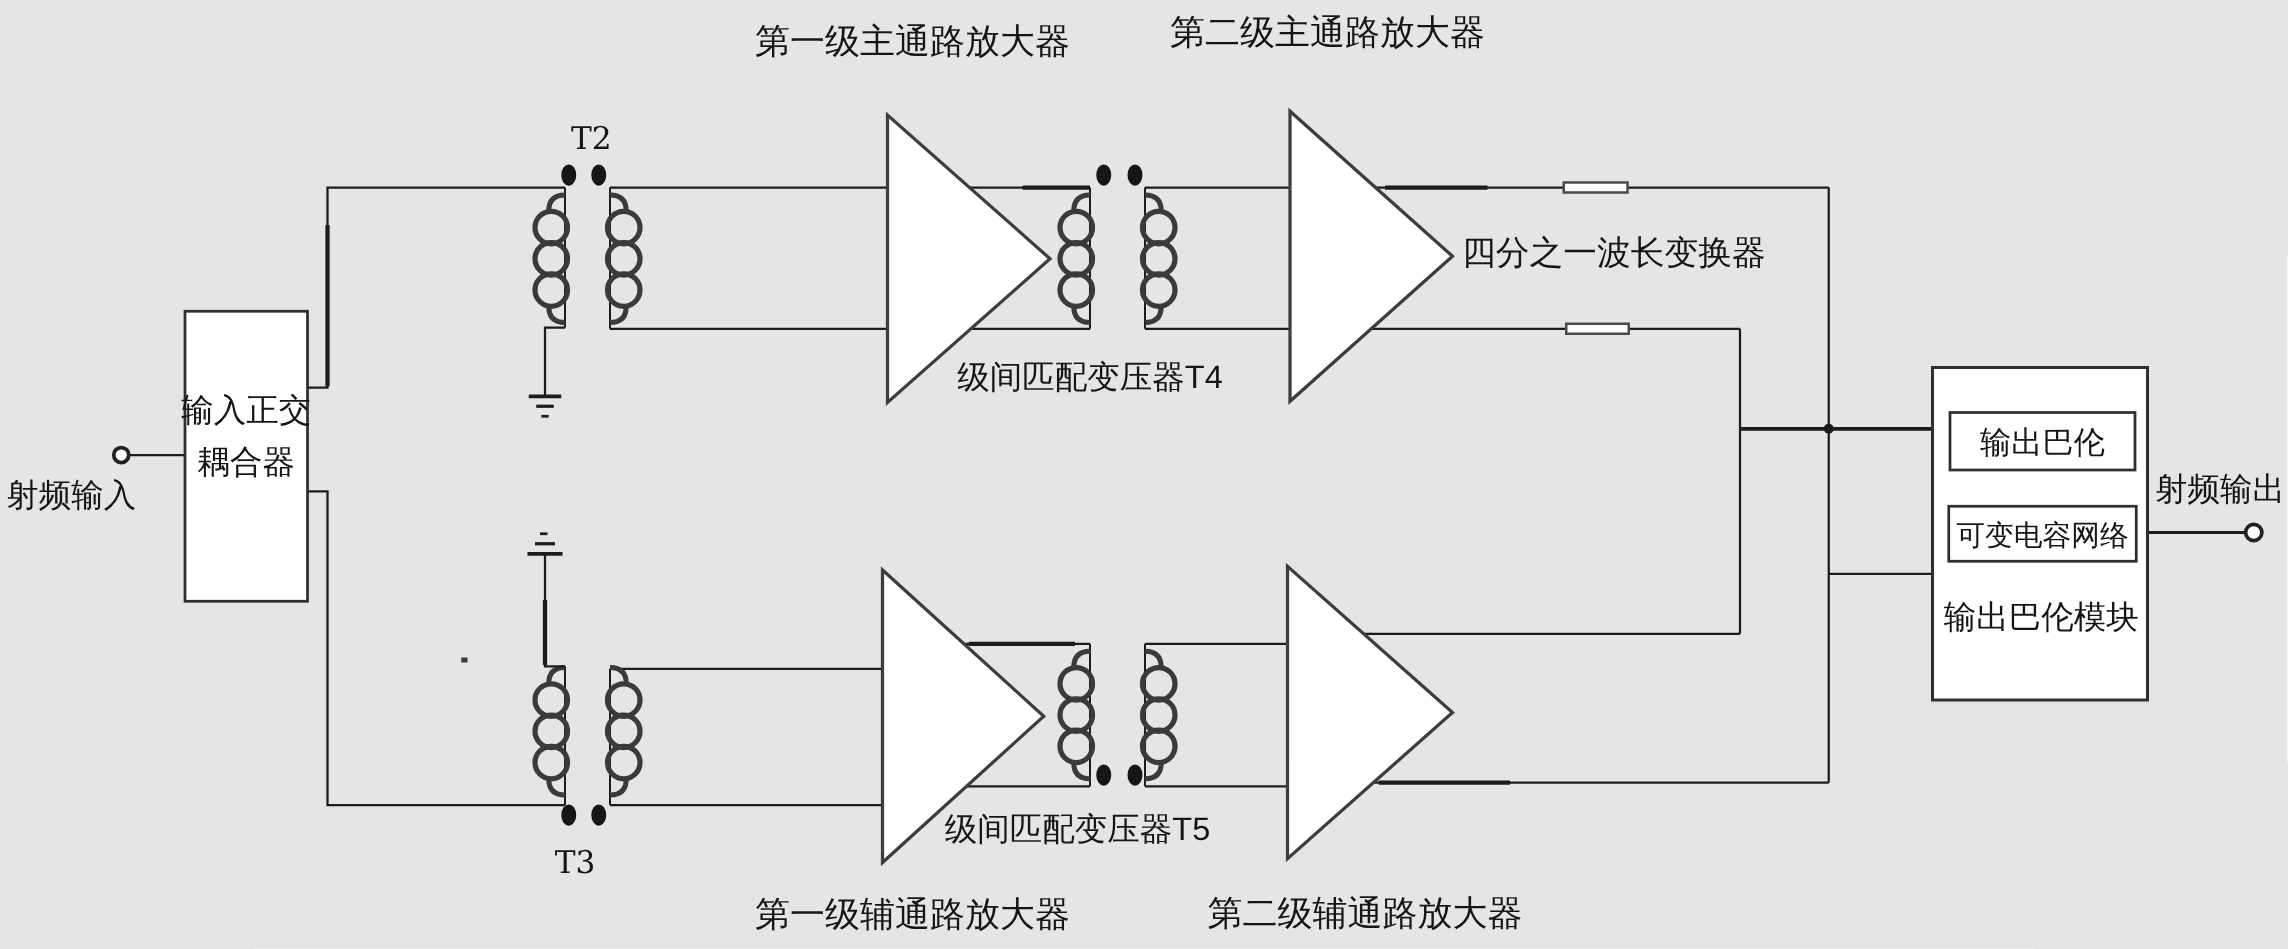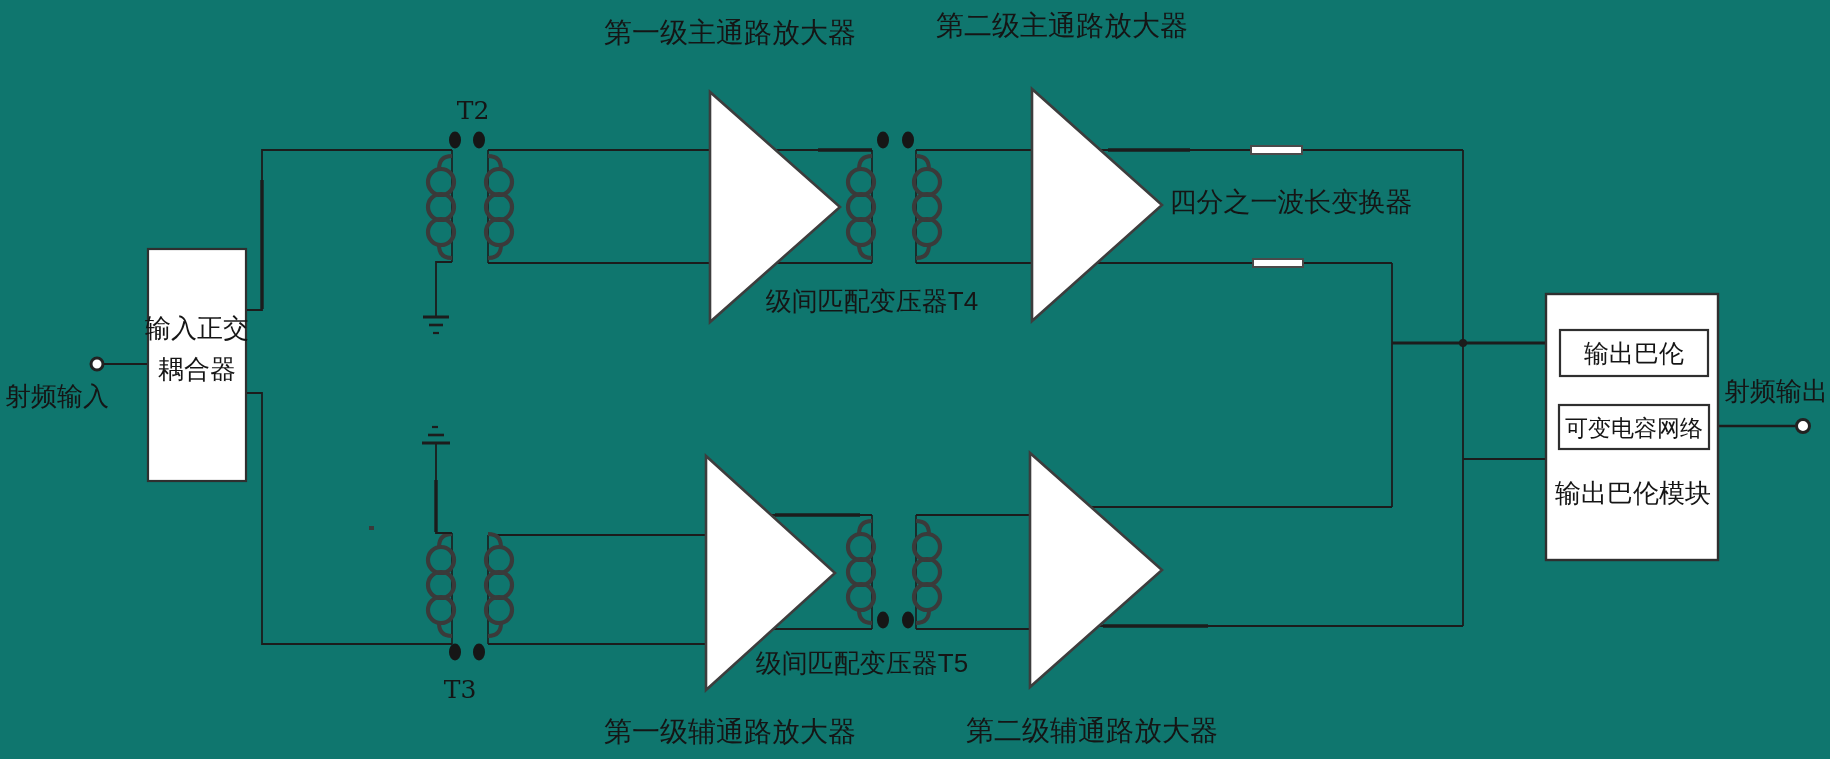--- a/index.html
+++ b/index.html
@@ -1,16 +1,16 @@
 <!DOCTYPE html>
 <html><head>
 <meta charset="utf-8">
 <style>
   html,body{margin:0;padding:0;background:#ffffff;}
-  .stage{position:relative;width:1830px;height:759px;background:#0f766e;overflow:hidden;
+  .stage{position:relative;width:1830px;height:759px;background:#e5e5e5;overflow:hidden;
          font-family:"Liberation Sans","DejaVu Sans",sans-serif;}
   svg{position:absolute;left:0;top:0;}
   svg text{fill:#151515;}
   .lbl{font-family:"Liberation Sans","DejaVu Sans",sans-serif;}
   .serif{font-family:"DejaVu Serif","Liberation Serif",serif;}
 </style>
 </head>
 <body>
 
 <div class="stage">

